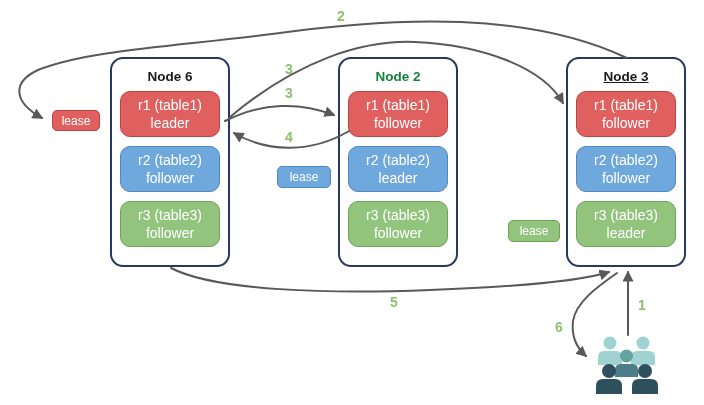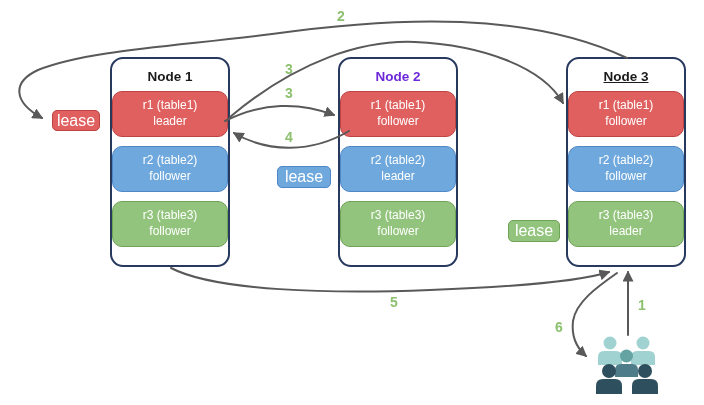--- a/index.html
+++ b/index.html
@@ -10,57 +10,57 @@
   .node{
     position:absolute;top:57px;width:120px;height:210px;box-sizing:border-box;
     background:#fff;border:2px solid #27395F;border-radius:13px;
     display:flex;flex-direction:column;align-items:center;
   }
   .node-title{
     margin-top:10px;margin-bottom:7px;font-size:13.5px;font-weight:bold;color:#1A1A1A;
     text-align:center;
   }
   .replica{
-    width:116px;height:46px;box-sizing:border-box;border-radius:10px;
-    border:1.5px solid transparent;color:#FFFFFF;font-size:12px;line-height:1.3;
+    width:100px;height:46px;box-sizing:border-box;border-radius:10px;
+    border:1.5px solid transparent;color:#FFFFFF;font-size:14px;line-height:1.3;
     display:flex;flex-direction:column;justify-content:center;align-items:center;
     margin-bottom:9px;text-align:center;
   }
   .lease{
     position:absolute;box-sizing:border-box;border-radius:5px;border:1.5px solid transparent;
-    color:#FFFFFF;font-size:16px;display:flex;align-items:center;justify-content:center;
+    color:#FFFFFF;font-size:12px;display:flex;align-items:center;justify-content:center;
   }
   .step{
     position:absolute;font-size:14px;font-weight:bold;width:16px;text-align:center;
   }
   #overlay{position:absolute;left:0;top:0;pointer-events:none;}
 </style>
 </head>
 <body>
 
 <div id="canvas">
 
   <div class="node" style="left:110px">
-    <div class="node-title" style="color: rgb(26, 26, 26);">Node 1</div>
+    <div class="node-title" style="color: rgb(26, 26, 26);">Node 6</div>
     <div class="replica" style="background-color: rgb(224, 96, 96); border-color: rgb(190, 67, 67);">
       <span>r1 (table1)</span>
       <span>leader</span>
     </div>
     <div class="replica" style="background-color: rgb(111, 168, 220); border-color: rgb(78, 134, 198);">
       <span>r2 (table2)</span>
       <span>follower</span>
     </div>
     <div class="replica" style="background-color: rgb(147, 196, 125); border-color: rgb(111, 163, 85);">
       <span>r3 (table3)</span>
       <span>follower</span>
     </div>
   </div>
 
   <div class="node" style="left:338px">
-    <div class="node-title" style="color: #6d28d9;">Node 2</div>
+    <div class="node-title" style="color: #15803d;">Node 2</div>
     <div class="replica" style="background-color: rgb(224, 96, 96); border-color: rgb(190, 67, 67);">
       <span>r1 (table1)</span>
       <span>follower</span>
     </div>
     <div class="replica" style="background-color: rgb(111, 168, 220); border-color: rgb(78, 134, 198);">
       <span>r2 (table2)</span>
       <span>leader</span>
     </div>
     <div class="replica" style="background-color: rgb(147, 196, 125); border-color: rgb(111, 163, 85);">
       <span>r3 (table3)</span>

